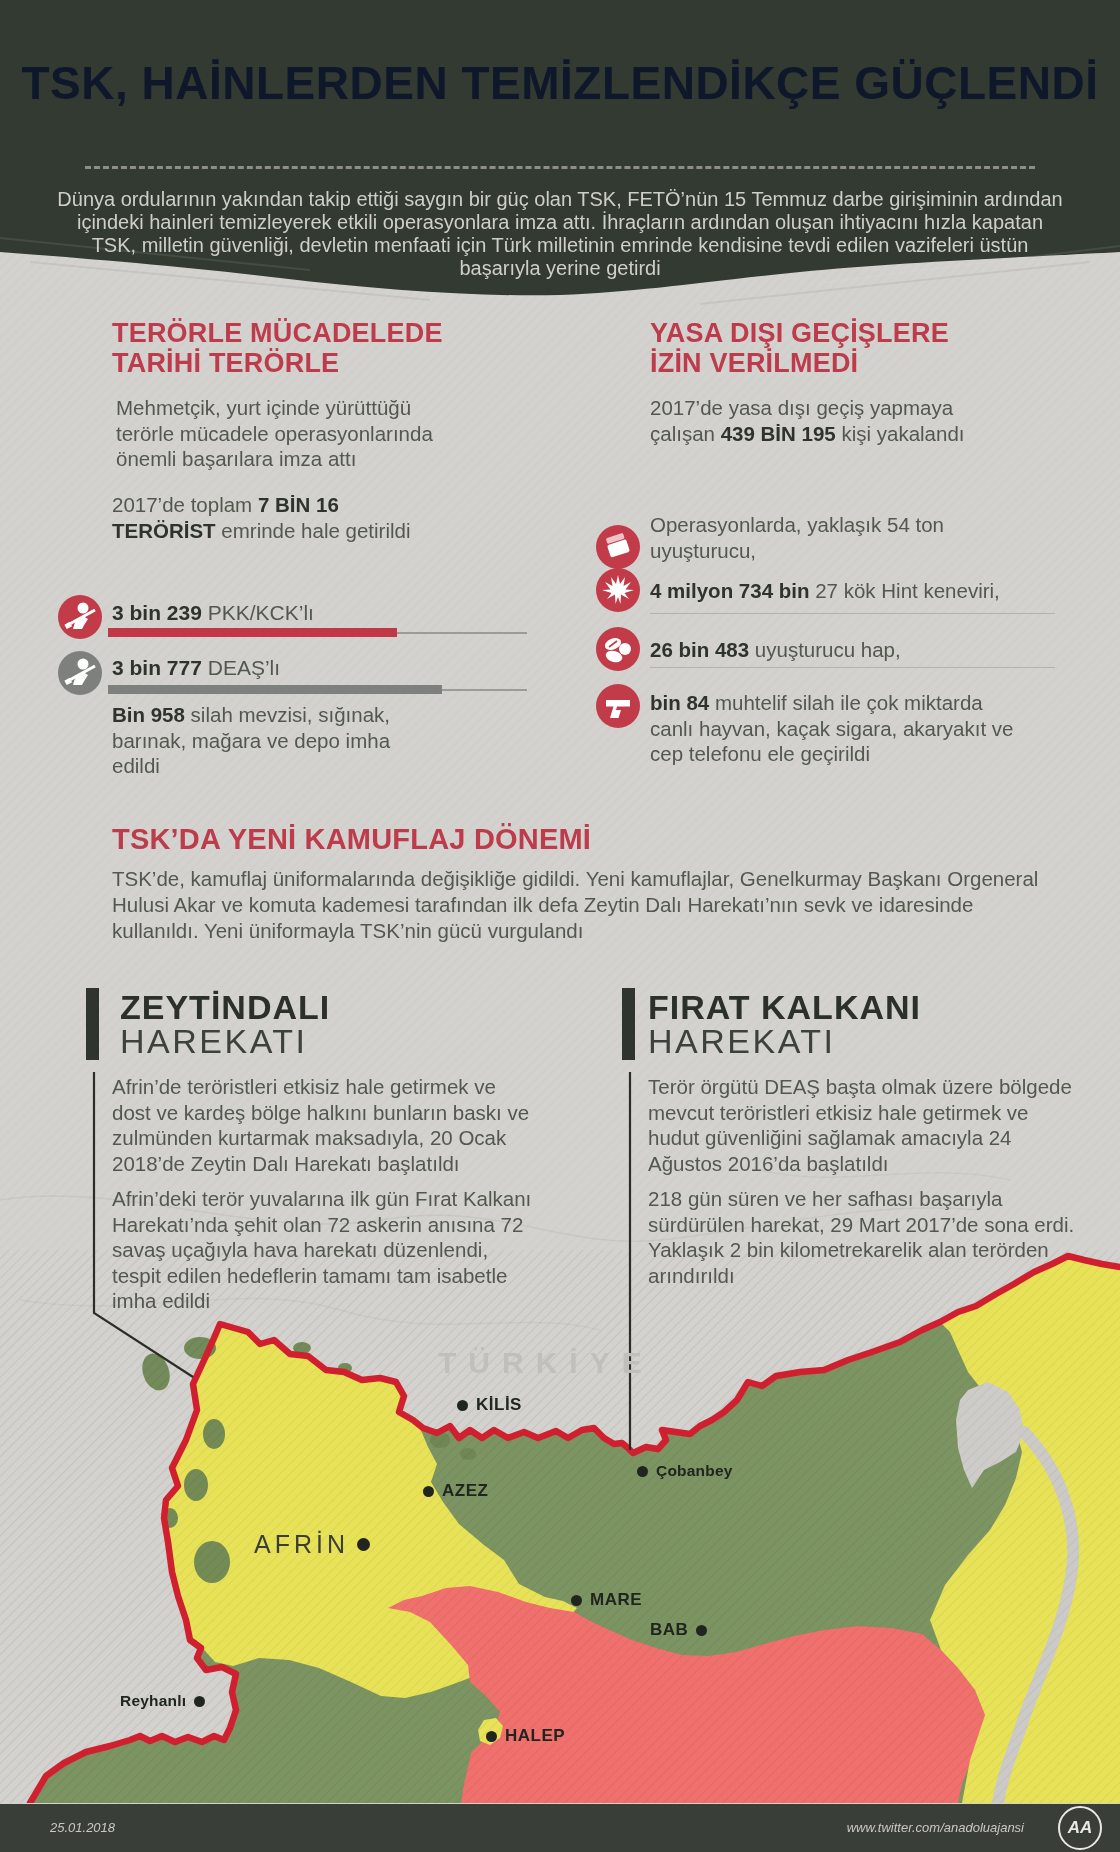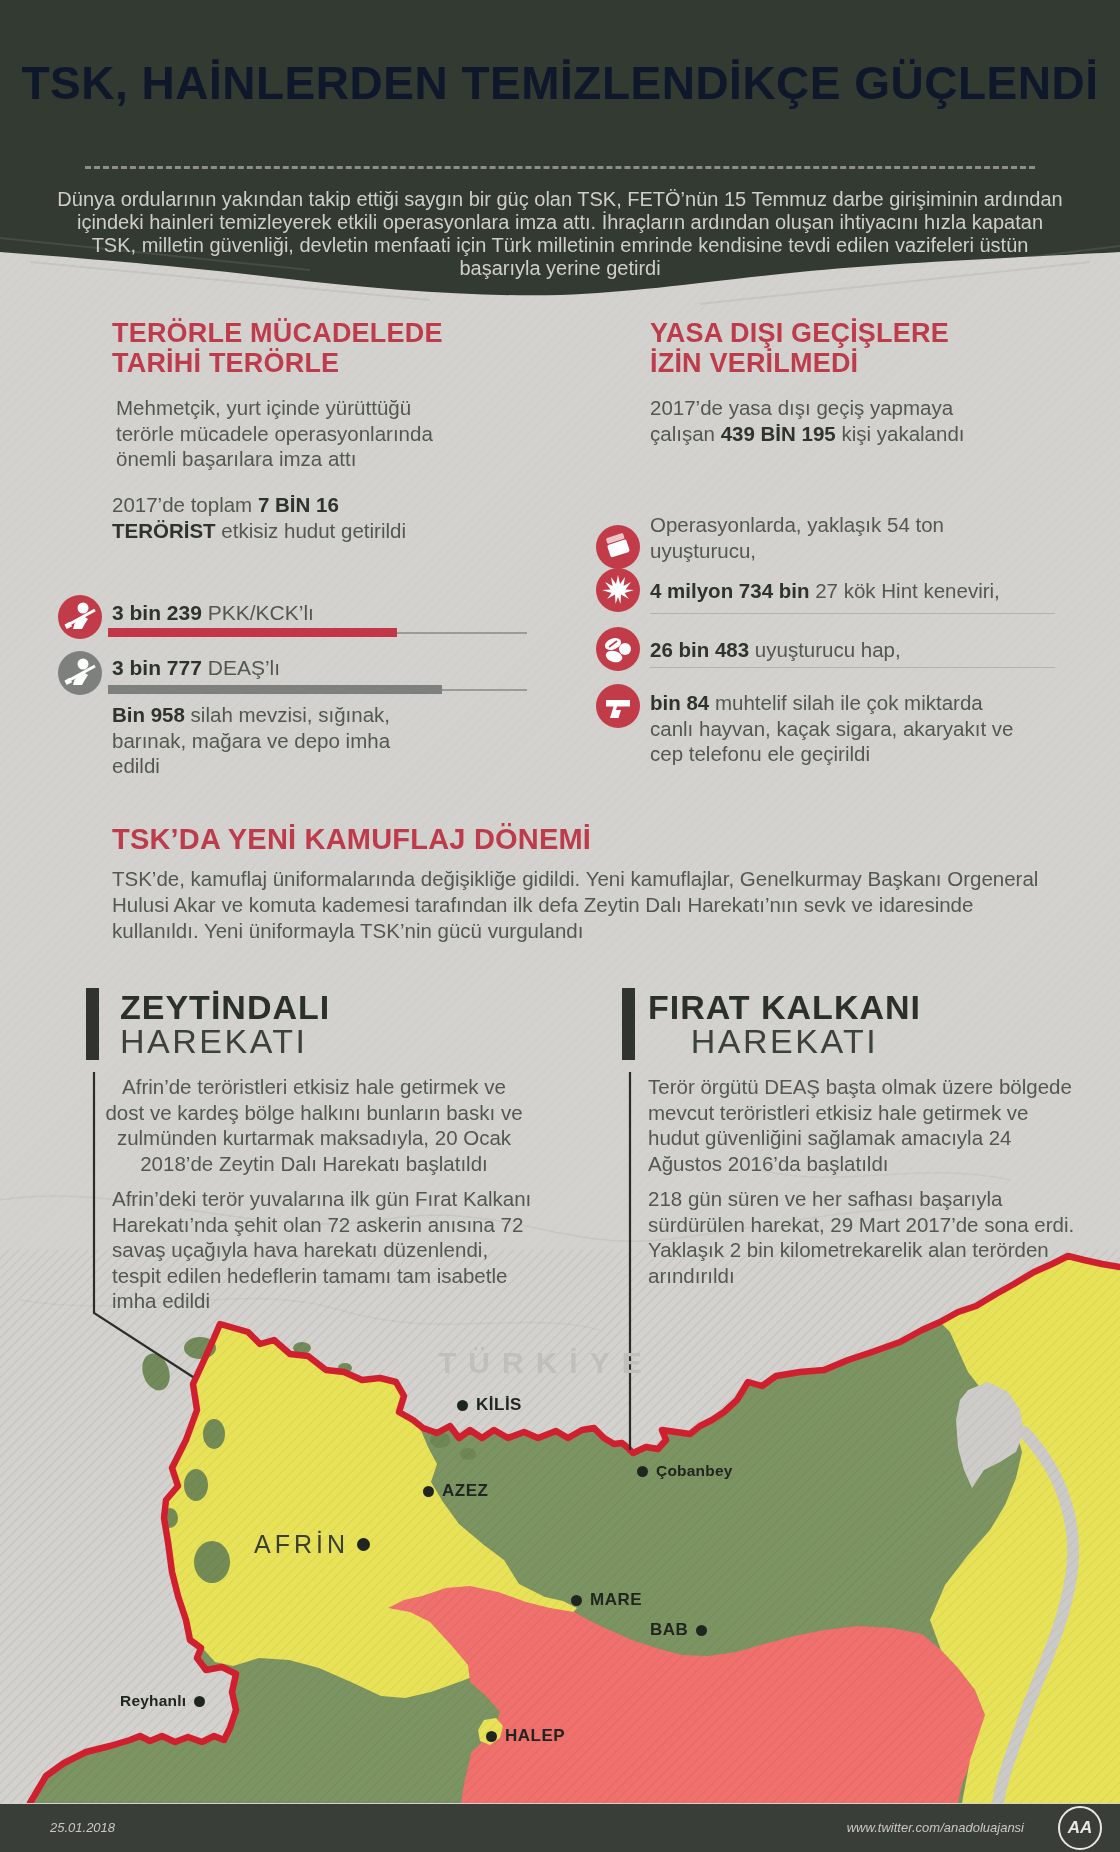--- a/index.html
+++ b/index.html
@@ -108,21 +108,21 @@
   <div class="abs title">TSK, HAİNLERDEN TEMİZLENDİKÇE GÜÇLENDİ</div>
   <div class="abs dash-sep"></div>
   <div class="abs intro">Dünya ordularının yakından takip ettiği saygın bir güç olan TSK, FETÖ’nün 15 Temmuz darbe girişiminin ardından içindeki hainleri temizleyerek etkili operasyonlara imza attı. İhraçların ardından oluşan ihtiyacını hızla kapatan TSK, milletin güvenliği, devletin menfaati için Türk milletinin emrinde kendisine tevdi edilen vazifeleri üstün başarıyla yerine getirdi</div>
 
   <div class="abs" style="top:318px;left:112px;z-index:3;">
     <div class="red-h">TERÖRLE MÜCADELEDE</div>
     <div class="red-h">TARİHİ TERÖRLE</div>
   </div>
   <div class="abs body-t" style="top:395px;left:116px;width:330px;z-index:3;">Mehmetçik, yurt içinde yürüttüğü terörle mücadele operasyonlarında önemli başarılara imza attı</div>
   <div class="abs body-t" style="top:492px;left:112px;width:315px;z-index:3;">
-    <span>2017’de toplam </span><b>7 BİN 16 TERÖRİST</b><span> etkisiz hudut getirildi</span>
+    <span>2017’de toplam </span><b>7 BİN 16 TERÖRİST</b><span> emrinde hale getirildi</span>
   </div>
 
   <div class="abs circ red" style="top:595px;left:58px;z-index:3;">
     <svg width="44" height="44" viewBox="0 0 44 44">
       <line x1="8" y1="31" x2="37" y2="15" stroke="#fff" stroke-width="3"></line>
       <rect x="7" y="28" width="6" height="5" fill="#fff" transform="rotate(-28 10 30)"></rect>
       <circle cx="25" cy="13" r="5.5" fill="#fff"></circle>
       <path d="M15,34 Q17,23 25,21 L30,24 Q26,30 24,34 Z" fill="#fff"></path>
     </svg>
   </div>
@@ -206,25 +206,25 @@
   <svg class="abs" style="top:1060px;left:0;z-index:4;pointer-events:none;" width="1120" height="420" viewBox="0 0 1120 420">
     <path d="M94,12 L94,253 L193,317" stroke="#2c2c29" stroke-width="2.2" fill="none"></path>
     <path d="M630,12 L630,390" stroke="#2c2c29" stroke-width="2.2" fill="none"></path>
   </svg>
 
   <div class="abs op-bar" style="top:988px;left:86px;z-index:3;"></div>
   <div class="abs" style="top:990px;left:120px;z-index:3;">
     <div class="op-t1">ZEYTİNDALI</div>
     <div class="op-t2">HAREKATI</div>
   </div>
-  <div class="abs body-t" style="top:1074px;left:100px;width:428px;z-index:3;text-align:center;">Afrin’de teröristleri etkisiz hale getirmek ve dost ve kardeş bölge halkını bunların baskı ve zulmünden kurtarmak maksadıyla, 20 Ocak 2018’de Zeytin Dalı Harekatı başlatıldı</div>
+  <div class="abs body-t" style="top:1074px;left:112px;width:428px;z-index:3;">Afrin’de teröristleri etkisiz hale getirmek ve dost ve kardeş bölge halkını bunların baskı ve zulmünden kurtarmak maksadıyla, 20 Ocak 2018’de Zeytin Dalı Harekatı başlatıldı</div>
   <div class="abs body-t" style="top:1186px;left:112px;width:428px;z-index:3;">Afrin’deki terör yuvalarına ilk gün Fırat Kalkanı Harekatı’nda şehit olan 72 askerin anısına 72 savaş uçağıyla hava harekatı düzenlendi, tespit edilen hedeflerin tamamı tam isabetle imha edildi</div>
 
   <div class="abs op-bar" style="top:988px;left:622px;z-index:3;"></div>
-  <div class="abs" style="top:990px;left:648px;z-index:3;text-align:center;">
+  <div class="abs" style="top:990px;left:648px;z-index:3;">
     <div class="op-t1">FIRAT KALKANI</div>
     <div class="op-t2">HAREKATI</div>
   </div>
   <div class="abs body-t" style="top:1074px;left:648px;width:430px;z-index:3;">Terör örgütü DEAŞ başta olmak üzere bölgede mevcut teröristleri etkisiz hale getirmek ve hudut güvenliğini sağlamak amacıyla 24 Ağustos 2016’da başlatıldı</div>
   <div class="abs body-t" style="top:1186px;left:648px;width:430px;z-index:3;">218 gün süren ve her safhası başarıyla sürdürülen harekat, 29 Mart 2017’de sona erdi. Yaklaşık 2 bin kilometrekarelik alan terörden arındırıldı</div>
 
   <div class="abs country" style="top:1346px;left:438px;">TÜRKİYE</div>
 
   <div class="abs city" style="top:1395px;left:457px;">
     <span class="dot"></span>

